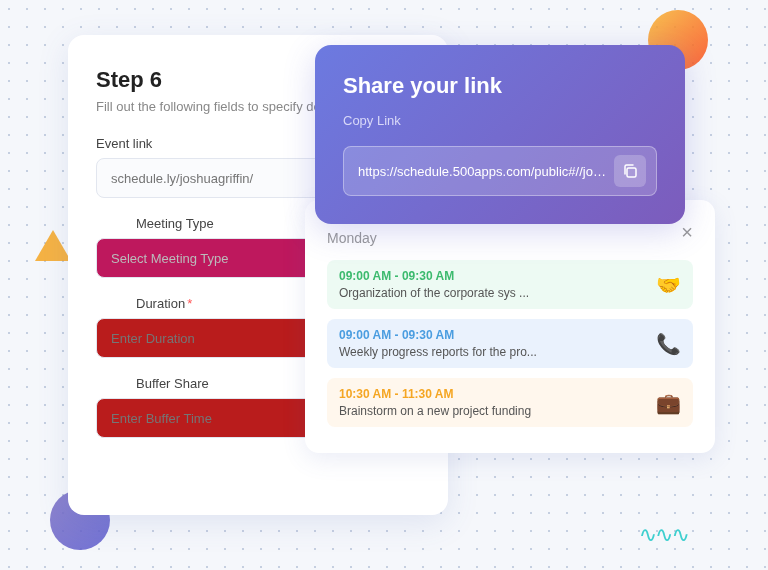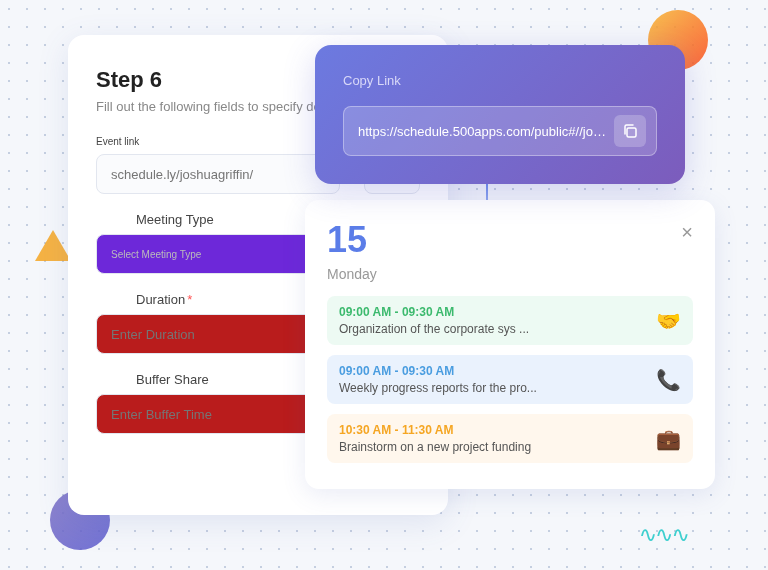--- a/index.html
+++ b/index.html
@@ -86,21 +86,21 @@
       color: #222;
       margin-bottom: 6px;
     }
     .step-desc {
       font-size: 13px;
       color: #888;
       margin-bottom: 22px;
     }
 
     .field-label {
-      font-size: 10px;
+      font-size: 13px;
       color: #444;
       margin-bottom: 7px;
       font-weight: 500;
     }
     .field-row {
       display: flex;
       gap: 24px;
       margin-bottom: 18px;
       align-items: center;
     }
@@ -133,23 +133,23 @@
       font-weight: 500;
       margin-bottom: 7px;
       margin-left: 40px;
     }
     .select-field {
       width: 100%;
       height: 40px;
       border: 1.5px solid #e2e6ef;
       border-radius: 8px;
       padding: 0 14px;
-      font-size: 10px;
+      font-size: 13px;
       color: #bbb;
-      background: #6d28d9;
+      background: #be185d;
       margin-bottom: 18px;
       appearance: none;
       outline: none;
     }
     .input-field {
       width: 100%;
       height: 40px;
       border: 1.5px solid #e2e6ef;
       border-radius: 8px;
       padding: 0 14px;
@@ -341,39 +341,39 @@
     <span>Duration</span><span class="required-star">*</span>
   </div>
   <input class="input-field" type="text" placeholder="Enter Duration" style="">
 
   
   <div class="section-label">Buffer Share</div>
   <input class="input-field" type="text" placeholder="Enter Buffer Time" style="">
 </div>
 
 <div class="share-popup">
+  <div class="share-title">Share your link</div>
   <div class="copy-link-label">Copy Link</div>
   <div class="copy-link-row">
     <span class="copy-link-url">https://schedule.500apps.com/public#//john97-5118</span>
     <button class="copy-icon-btn" title="Copy">
       <svg width="16" height="16" viewBox="0 0 16 16" fill="none">
         <rect x="5" y="5" width="9" height="9" rx="1.5" stroke="white" stroke-width="1.5" fill="none"></rect>
         <path d="M3 11V3.5C3 2.67 3.67 2 4.5 2H11" stroke="white" stroke-width="1.5" stroke-linecap="round"></path>
       </svg>
     </button>
   </div>
 </div>
 
 <div class="connector-line"></div>
 <div class="connector-dot"></div>
 
 <div class="calendar-panel">
   <div class="calendar-header">
     <div>
-      <div class="calendar-day-num">15</div>
       <div class="calendar-day-name">Monday</div>
     </div>
     <button class="calendar-close">×</button>
   </div>
 
   <div class="event-item green">
     <div>
       <div class="event-time green">09:00 AM - 09:30 AM</div>
       <div class="event-title">Organization of the corporate sys ...</div>
     </div>

